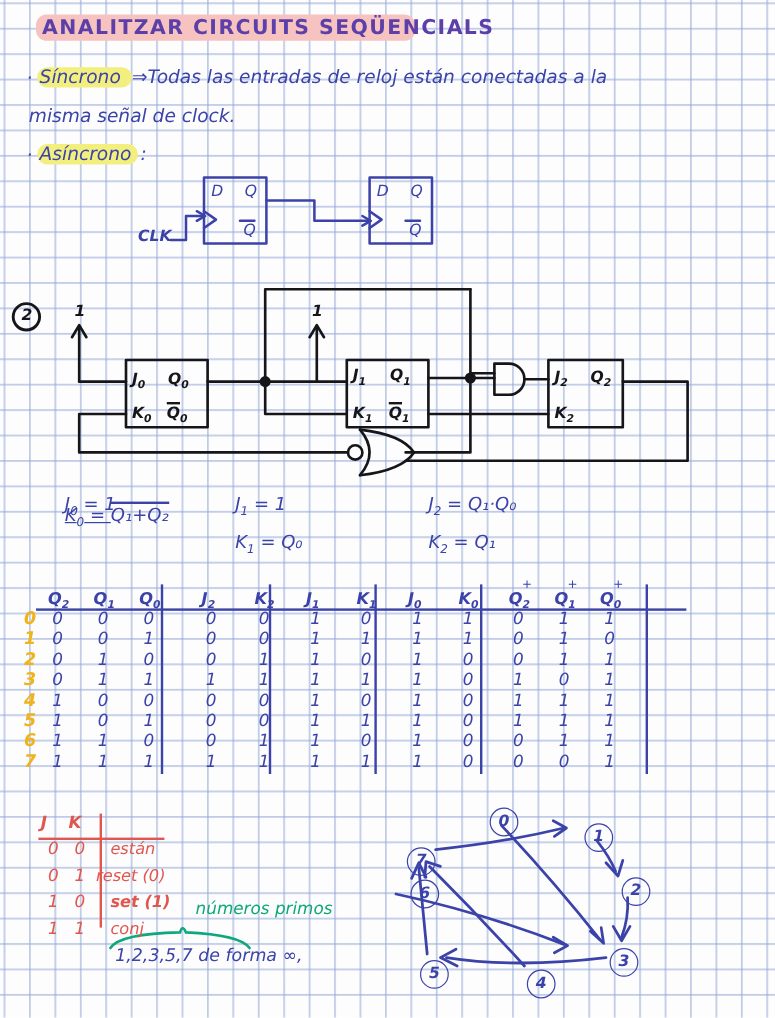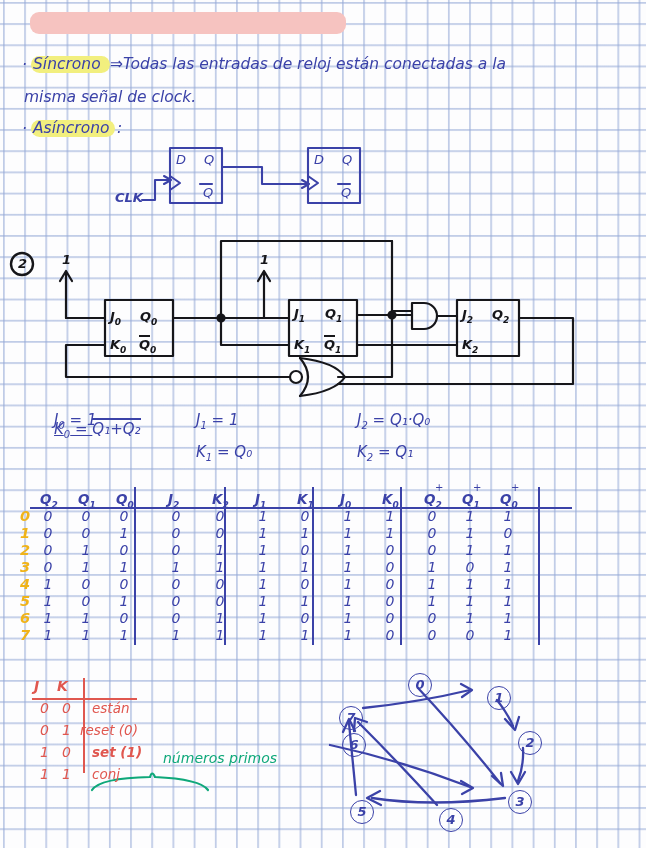--- a/index.html
+++ b/index.html
@@ -74,20 +74,21 @@
            width:22px;height:22px;line-height:22px;text-align:center;
            border:1.8px solid #3b42a8;border-radius:50%;font-weight:600;}
   .greentxt{position:absolute;font-size:14px;font-style:italic;color:#0fa87a;white-space:nowrap;}
 </style>
 </head>
 <body>
 
 <div id="page">
 
   <div class="hl hl-pink" style="left:30px;top:12px;width:316px;height:22px;"></div>
+  <div class="hw title ink-purple" style="left:35px;top:13px;">ANALITZAR CIRCUITS   SEQÜENCIALS</div>
 
   <div class="hw body-txt ink-blue" style="left:22px;top:56px;">·</div>
   <div class="hl hl-yellow" style="left:31px;top:56px;width:79px;height:17px;"></div>
   <div class="hw body-txt ink-blue" style="left:33px;top:55px;">Síncrono</div>
   <div class="hw body-txt ink-blue" style="left:110px;top:55px;">⇒Todas las entradas de reloj están conectadas a la</div>
   <div class="hw body-txt ink-blue" style="left:24px;top:88px;">misma señal de clock.</div>
 
   <div class="hw body-txt ink-blue" style="left:22px;top:120px;">·</div>
   <div class="hl hl-yellow" style="left:31px;top:120px;width:84px;height:17px;"></div>
   <div class="hw body-txt ink-blue" style="left:33px;top:119px;">Asíncrono</div>
@@ -226,20 +227,21 @@
     <div class="rline" style="left:0;top:20px;width:105px;height:1.6px;"></div>
     <div class="rline" style="left:51px;top:0;width:1.6px;height:95px;"></div>
   </div>
   <div class="jkh" style="left:34px;top:678px;">J</div>
   <div class="jkh" style="left:57px;top:678px;">K</div>
 
   <div class="greentxt" style="left:163px;top:750px;">números primos</div>
   <svg class="layer">
     <path d="M92,790 Q100,778 150,777 Q152,770 155,777 Q200,779 208,790" stroke="#0fa87a" stroke-width="2.2" fill="none" stroke-linecap="round"></path>
   </svg>
+  <div class="hw ink-blue" style="left:96px;top:789px;font-size:14.5px;">1,2,3,5,7 de forma ∞,</div>
 
   <svg class="layer">
     <g stroke="#3b42a8" stroke-width="2.3" fill="none" stroke-linecap="round" stroke-linejoin="round">
 
       <path d="M363,708 Q420,702 470,690"></path>
       <polyline points="461,684 472,690 462,697"></polyline>
 
       <path d="M497,700 Q508,714 513,726"></path>
       <polyline points="505,719 515,730 519,717"></polyline>
 

